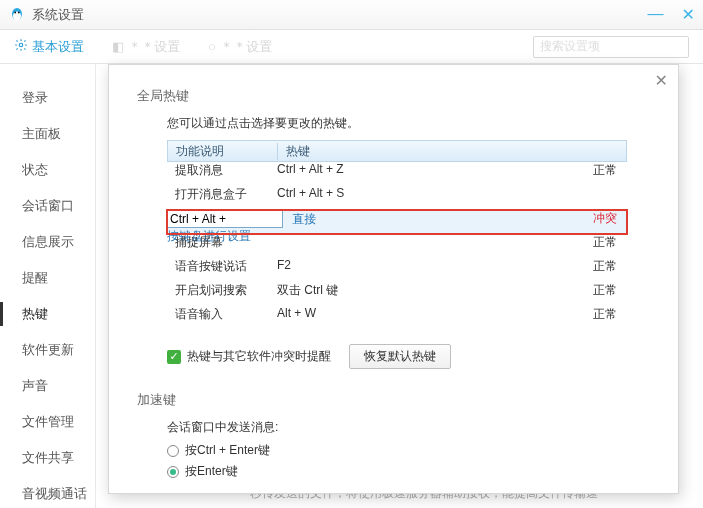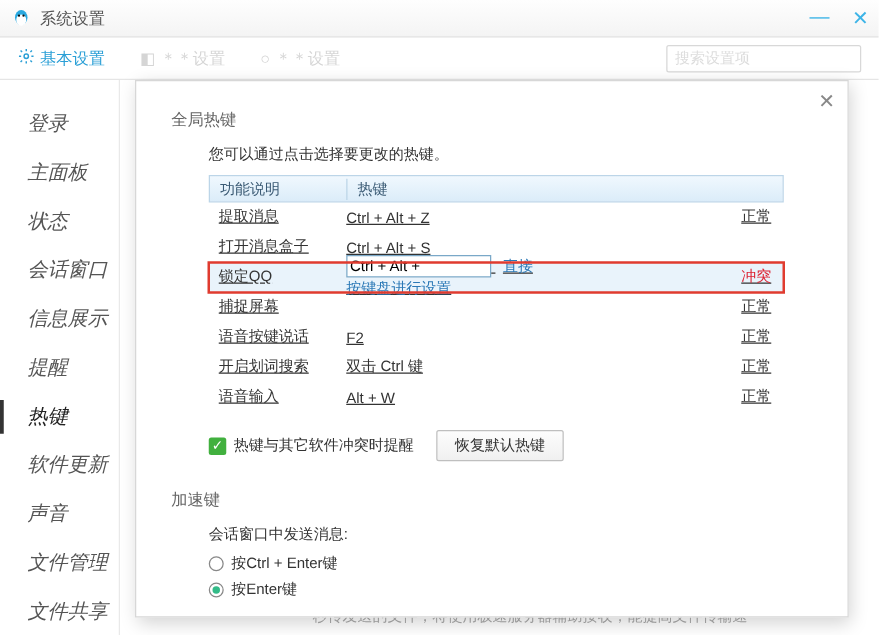--- a/index.html
+++ b/index.html
@@ -60,22 +60,21 @@
   .sidebar {
     width: 96px;
     border-right:1px solid #e9e9e9;
     padding-top: 16px;
   }
   .sidebar .item {
     padding: 9px 0 9px 22px;
     color:#555;
     cursor:pointer;
     position:relative;
-    font-size:16px;
-    font-style:italic;
+    font-size:13px;
   }
   .sidebar .item.active {
     color:#222;
   }
   .sidebar .item.active::before {
     content:"";
     position:absolute;
     left:0; top:6px; bottom:6px;
     width:3px;
     background:#333;
@@ -106,25 +105,23 @@
     background:linear-gradient(#f0f8fe,#dbecf9);
     border:1px solid #bcd5e8;
     height:22px; align-items:center;
     font-size:12px; color:#3a5a74;
   }
   .hk-header .c1 { width:110px; padding-left:8px; border-right:1px solid #bcd5e8; }
   .hk-header .c2 { flex:1; padding-left:8px; }
   .hk-row {
     display:flex;
     height:24px;
-    align-items:center;
     font-size:12px;
     color:#333;
     border-bottom:1px solid transparent;
-    text-decoration:underline;
   }
   .hk-row .c1 { width:110px; padding-left:8px; }
   .hk-row .c2 { width:150px; padding-left:0; }
   .hk-row .c3 { flex:1; padding-left:4px; text-align:right; padding-right:10px; color:#333;}
   .hk-row.highlight {
     background:#e9f3fb;
     outline:2px solid #e03b2f;
     outline-offset:-1px;
   }
   .hk-row.highlight .c1 { color:#333; }
@@ -269,21 +266,20 @@
         <div class="c1">提取消息</div>
         <div class="c2">Ctrl + Alt + Z</div>
         <div class="c3">正常</div>
       </div>
       <div class="hk-row">
         <div class="c1">打开消息盒子</div>
         <div class="c2">Ctrl + Alt + S</div>
         <div class="c3"></div>
       </div>
       <div class="hk-row highlight">
-        <div class="c1">锁定QQ</div>
         <div class="c2">
           <input value="Ctrl + Alt + " style="">
           <span class="hint">直接按键盘进行设置</span>
         </div>
         <div class="c3">冲突</div>
       </div>
       <div class="hk-row">
         <div class="c1">捕捉屏幕</div>
         <div class="c3">正常</div>
       </div>

